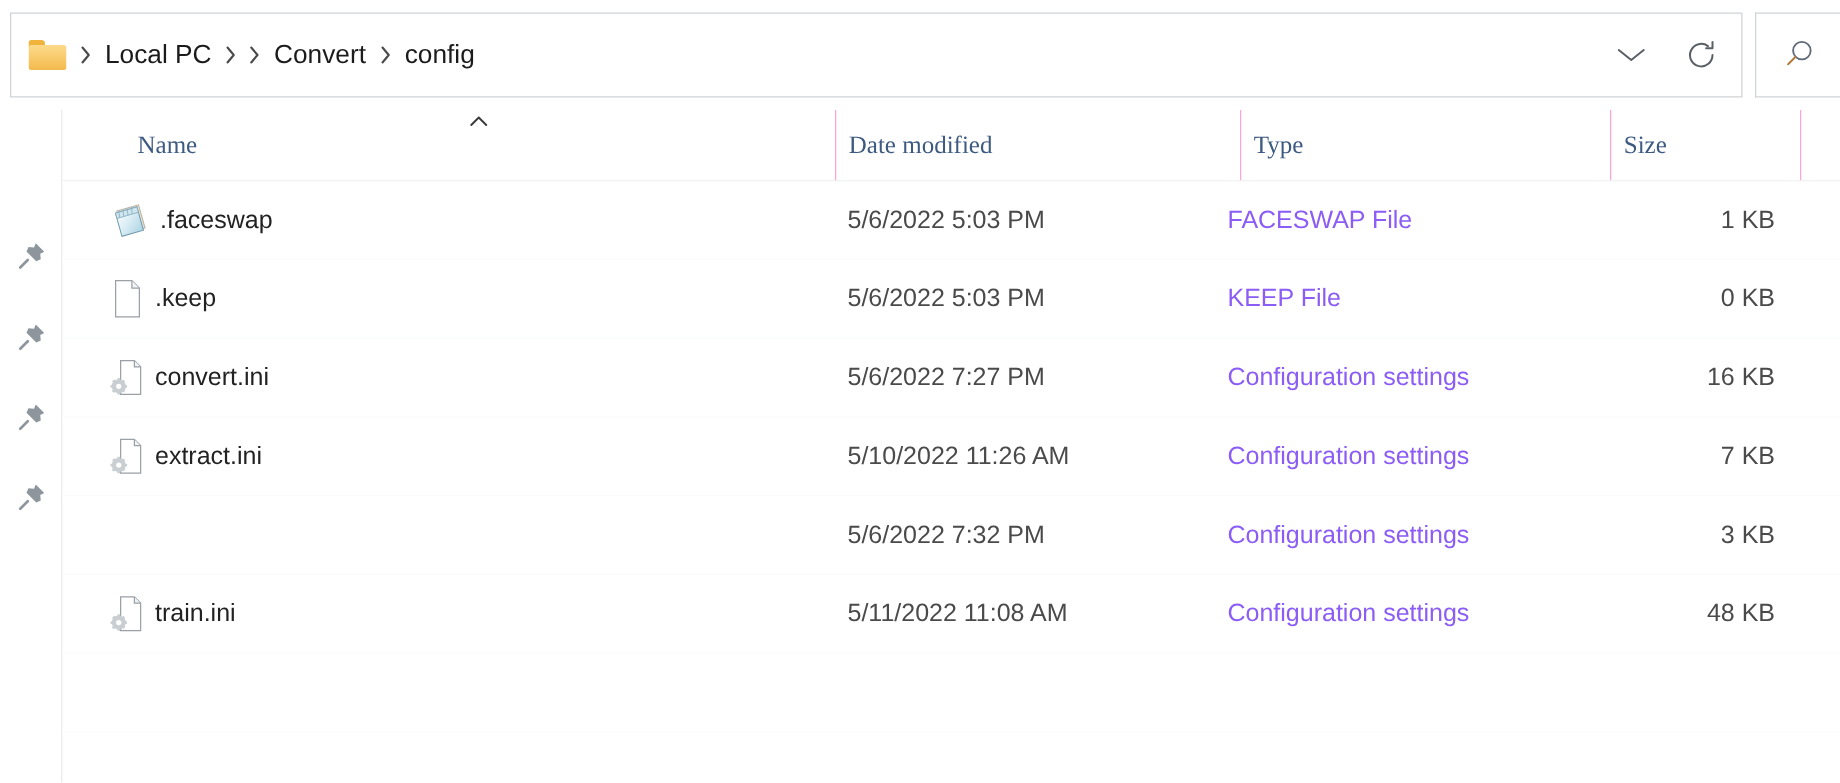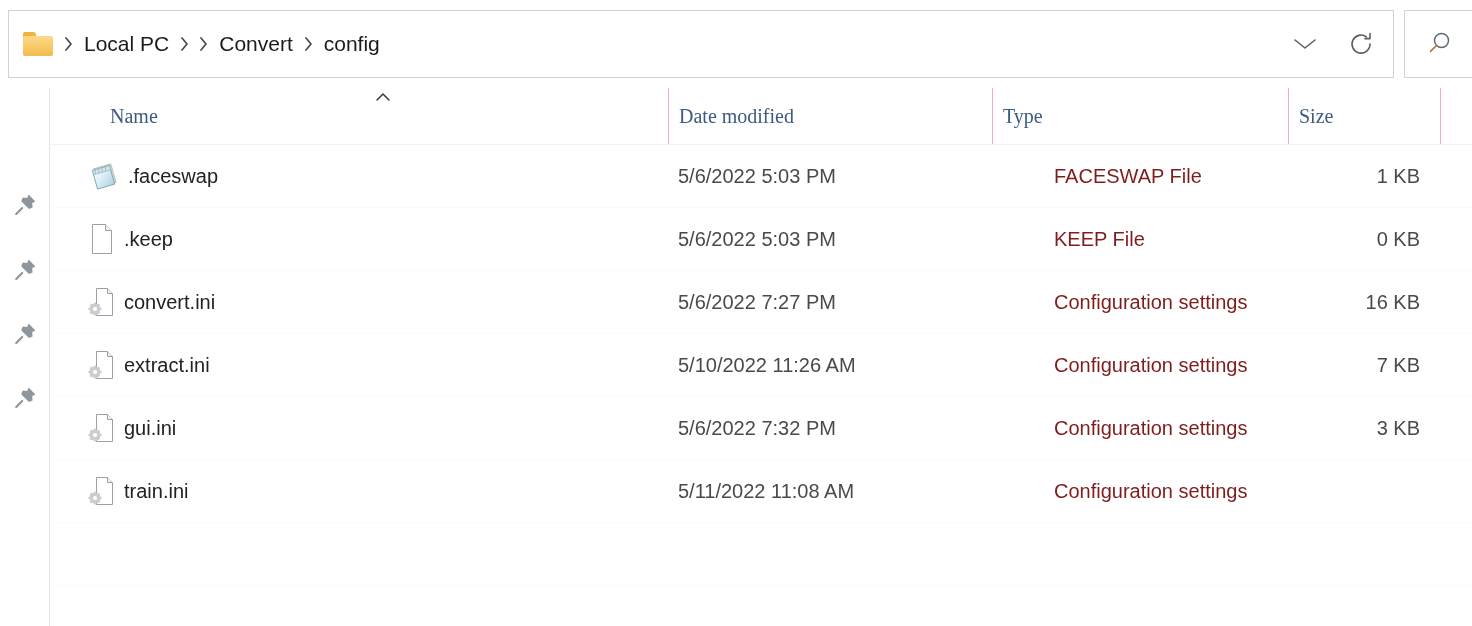--- a/index.html
+++ b/index.html
@@ -201,21 +201,21 @@
     height: 62px;
     display: flex;
     align-items: center;
     font-size: 20px;
     color: #222222;
     box-sizing: border-box;
     white-space: nowrap;
   }
   .cell.name   { left: 38px;   width: 590px; }
   .cell.date   { left: 628px;  width: 322px; padding-left: 0; color: #4a4a4a; }
-  .cell.type   { left: 1004px;  width: 258px; color: #7f1d1d; }
+  .cell.type   { left: 932px;  width: 258px; color: #8b5cf6; }
   .cell.size   { left: 1210px; width: 160px; justify-content: flex-end; color: #4a4a4a; }
   .cell .fname { padding-left: 8px; }
 
   .empty-row {
     height: 62px;
     width: 1422px;
     border-bottom: 1px solid #fafbfb;
   }
 
   
@@ -477,43 +477,20 @@
           </svg>
         </span>
         <span class="fname">extract.ini</span>
       </div>
       <div class="cell date">5/10/2022 11:26 AM</div>
       <div class="cell type">Configuration settings</div>
       <div class="cell size">7 KB</div>
     </div>
 
     <div class="row">
-      <div class="cell name">
-        <span class="ficon">
-          <svg width="28" height="34" viewBox="0 0 28 34">
-            <path d="M8.5 3.5 L19.5 3.5 L24.5 8.5 L24.5 30.5 L8.5 30.5 Z" fill="#ffffff" stroke="#9aa0a6" stroke-width="1"></path>
-            <path d="M19.5 3.5 L19.5 8.5 L24.5 8.5" fill="#f1f3f4" stroke="#9aa0a6" stroke-width="1" stroke-linejoin="round"></path>
-            <g transform="translate(1,18)">
-              <circle cx="6" cy="6" r="5.6" fill="#c9ced2"></circle>
-              <circle cx="6" cy="6" r="2.1" fill="#ffffff"></circle>
-              <g fill="#c9ced2">
-                <rect x="4.9" y="-0.6" width="2.2" height="3" rx="0.5"></rect>
-                <rect x="4.9" y="9.6" width="2.2" height="3" rx="0.5"></rect>
-                <rect x="-0.6" y="4.9" width="3" height="2.2" rx="0.5"></rect>
-                <rect x="9.6" y="4.9" width="3" height="2.2" rx="0.5"></rect>
-                <rect x="1.0" y="1.0" width="2.6" height="2.2" rx="0.5" transform="rotate(-45 2.3 2.1)"></rect>
-                <rect x="8.4" y="8.4" width="2.6" height="2.2" rx="0.5" transform="rotate(-45 9.7 9.5)"></rect>
-                <rect x="8.4" y="1.0" width="2.2" height="2.6" rx="0.5" transform="rotate(45 9.5 2.3)"></rect>
-                <rect x="1.0" y="8.4" width="2.2" height="2.6" rx="0.5" transform="rotate(45 2.1 9.7)"></rect>
-              </g>
-            </g>
-          </svg>
-        </span>
-        <span class="fname">gui.ini</span>
-      </div>
       <div class="cell date">5/6/2022 7:32 PM</div>
       <div class="cell type">Configuration settings</div>
       <div class="cell size">3 KB</div>
     </div>
 
     <div class="row">
       <div class="cell name">
         <span class="ficon">
           <svg width="28" height="34" viewBox="0 0 28 34">
             <path d="M8.5 3.5 L19.5 3.5 L24.5 8.5 L24.5 30.5 L8.5 30.5 Z" fill="#ffffff" stroke="#9aa0a6" stroke-width="1"></path>
@@ -531,19 +508,20 @@
                 <rect x="8.4" y="1.0" width="2.2" height="2.6" rx="0.5" transform="rotate(45 9.5 2.3)"></rect>
                 <rect x="1.0" y="8.4" width="2.2" height="2.6" rx="0.5" transform="rotate(45 2.1 9.7)"></rect>
               </g>
             </g>
           </svg>
         </span>
         <span class="fname">train.ini</span>
       </div>
       <div class="cell date">5/11/2022 11:08 AM</div>
       <div class="cell type">Configuration settings</div>
+      <div class="cell size">48 KB</div>
     </div>
 
     <div class="empty-row"></div>
     <div class="empty-row"></div>
 
   </div>
 </div>
 
 </body></html>

